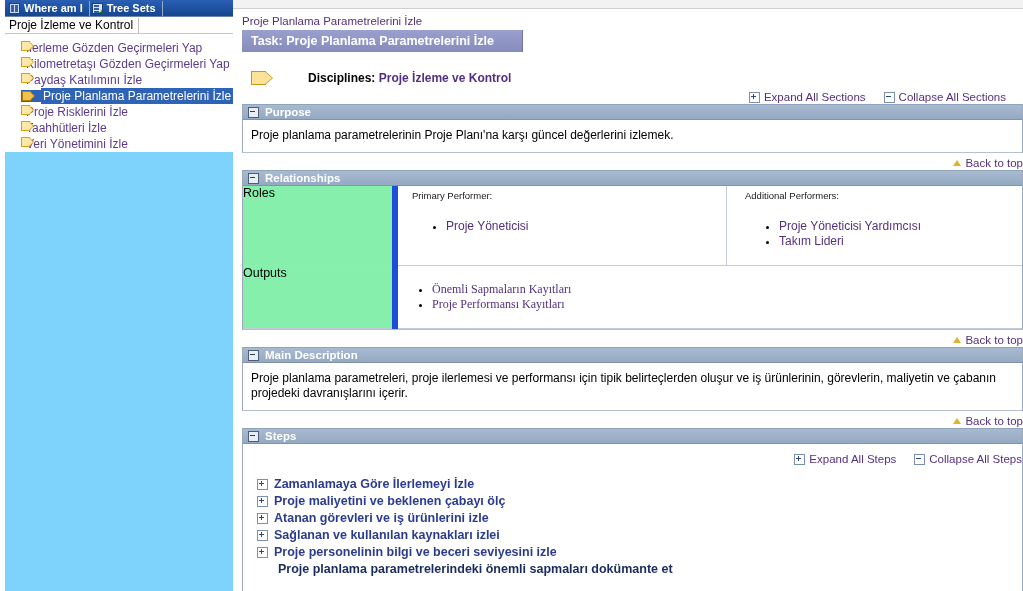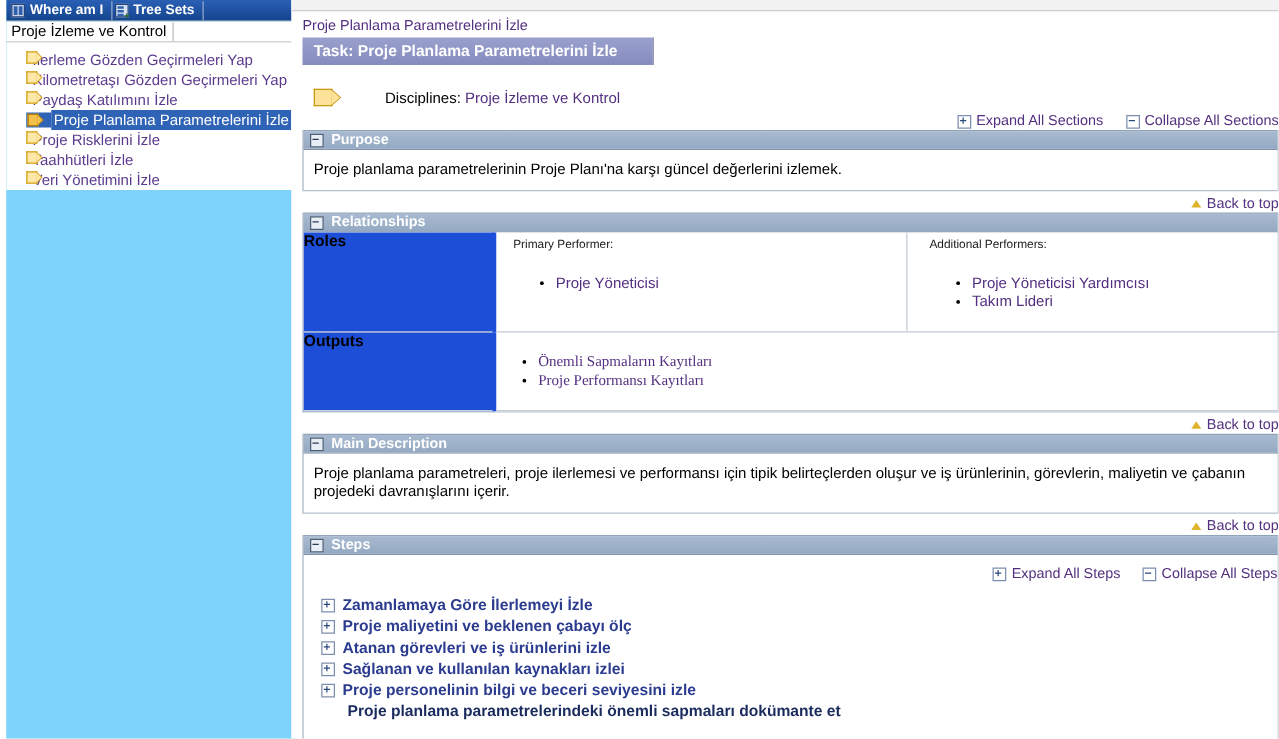--- a/index.html
+++ b/index.html
@@ -268,28 +268,29 @@
     left: 14px; top: 1px;
     width: 0; height: 0;
     border-top: 6px solid transparent;
     border-bottom: 6px solid transparent;
     border-left: 7px solid #fde39a;
   }
   .disc-text {
     font-size: 12px;
     color: #000000;
     white-space: nowrap;
+    font-weight: bold;
   }
   .disc-text .lnk { color: #53307f; }
 
   .expand-bar {
     display: flex;
     justify-content: flex-end;
     align-items: center;
-    padding-right: 0;
+    padding-right: 17px;
     padding-top: 4px;
     height: 18px;
     box-sizing: border-box;
     overflow: hidden;
     margin-left: 27px;
   }
   .exp-link {
     display: inline-flex;
     align-items: center;
     font-size: 11.5px;
@@ -410,27 +411,26 @@
     border-collapse: collapse;
     background: #ffffff;
   }
   .rel-table td {
     border-bottom: 1px solid #c3cbd6;
     vertical-align: top;
     padding: 0;
   }
   .cell-label {
     width: 152px;
-    background: #1d4ed8;
-    border-right: 3px solid #1d4ed8;
+    background: #86efac;
+    border-right: 6px solid #1d4ed8;
     font-size: 12.5px;
     color: #000000;
     padding: 10px 0 10px 11px;
     box-sizing: border-box;
-    font-weight: bold;
   }
   .cell-content {
     padding: 6px 0 8px 0;
   }
   .perf-cols {
     display: flex;
   }
   .perf-col {
     box-sizing: border-box;
     padding-left: 14px;

